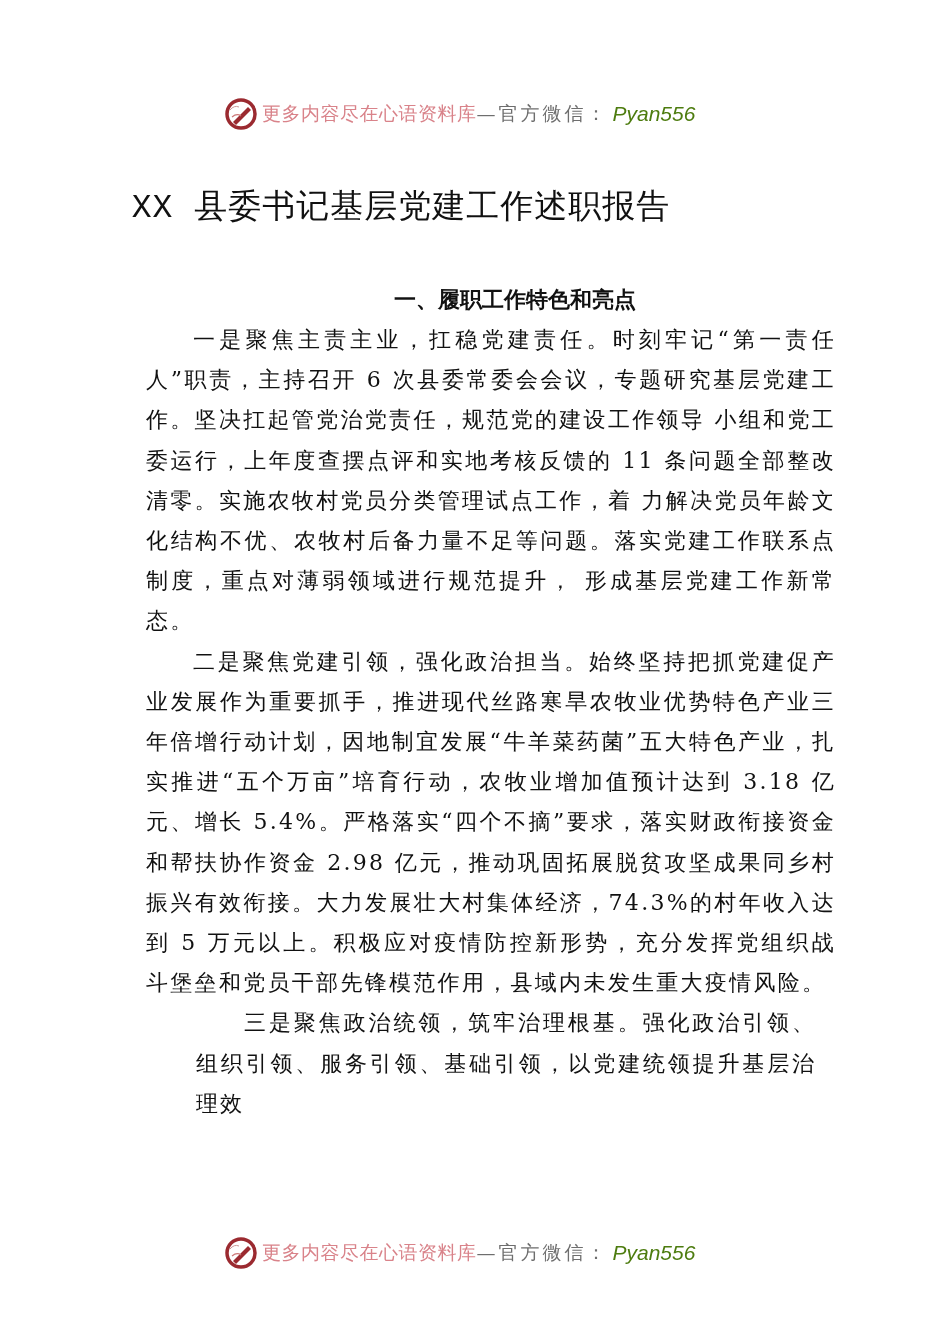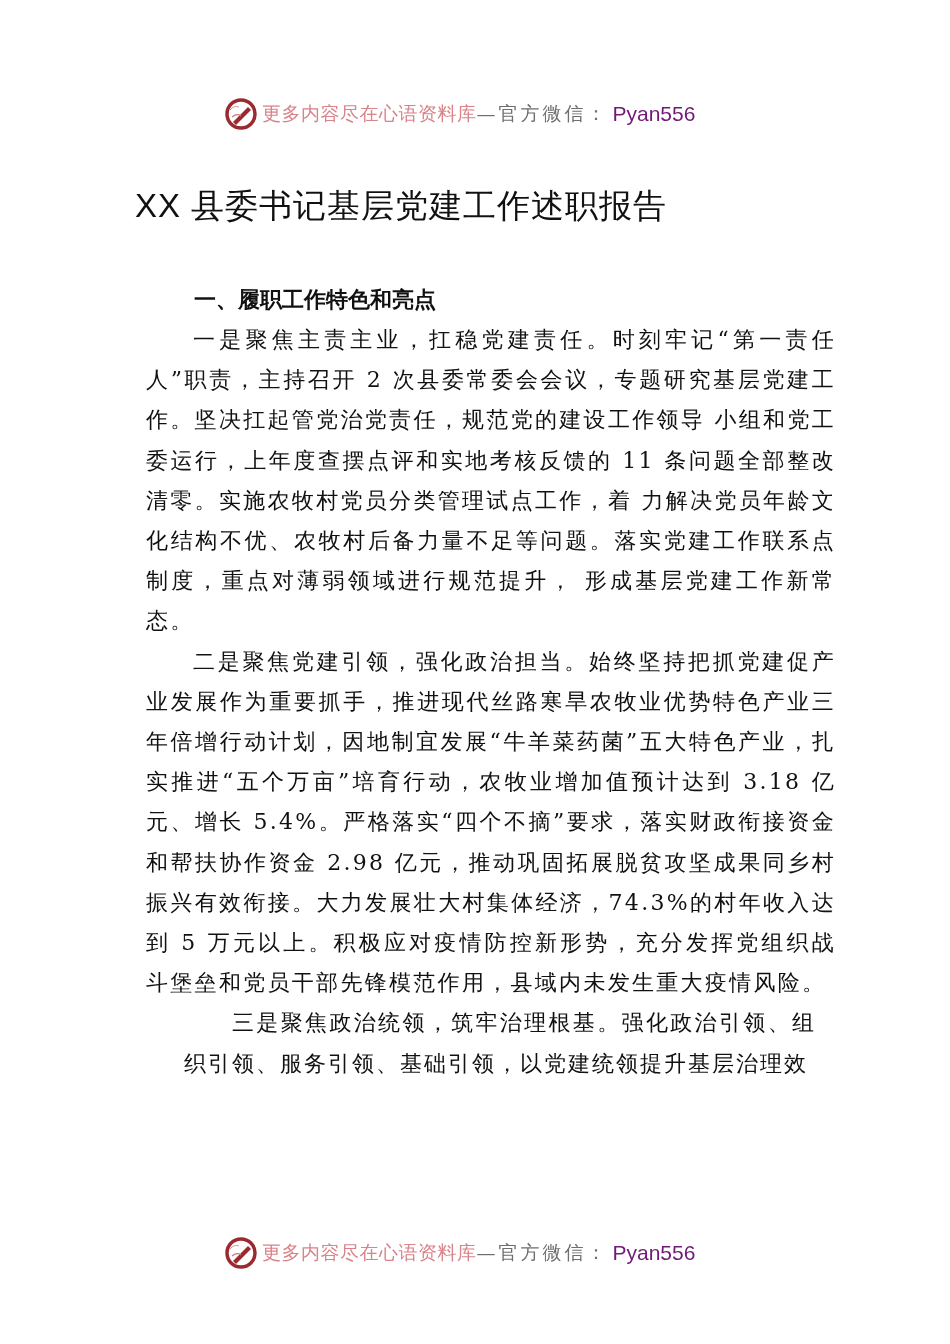--- a/index.html
+++ b/index.html
@@ -37,59 +37,61 @@
       font-size: 19px;
       letter-spacing: 0.5px;
     }
     .wm-gray {
       color: #6e6e6e;
       font-family: "DejaVu Serif", serif;
       font-size: 19px;
       letter-spacing: 3px;
     }
     .wm-id {
-      color: #701a75;
+      color: #4d7c0f;
       font-family: "Liberation Sans", sans-serif;
       font-size: 21px;
       margin-left: 4px;
+      font-style: italic;
     }
     .title {
       position: absolute;
       top: 184px;
       left: 0;
       width: 802px;
       text-align: center;
       font-size: 33px;
-      font-family: Liberation Sans, sans-serif;
+      font-family: Liberation Mono, monospace;
       letter-spacing: 1px;
     }
     .content {
       position: absolute;
       top: 280px;
       left: 146px;
       width: 690px;
     }
     .section-heading {
       font-family: "DejaVu Sans", sans-serif;
       font-weight: bold;
       font-size: 22px;
       line-height: 40px;
       height: 40px;
       padding-left: 48px;
+      text-align: center;
     }
     .para {
       margin: 0;
       font-size: 22px;
       line-height: 40.2px;
       letter-spacing: 2.3px;
       text-align: justify;
       text-indent: 47px;
     }
     .para.p3 {
-      margin-left: 38px;
+      margin-left: 50px;
       margin-right: 20px;
       letter-spacing: 2px;
       text-indent: 48px;
     }
   </style>
 </head>
 <body>
 
 <div class="watermark top">
   <svg class="wm-logo" viewBox="0 0 34 34">
@@ -101,21 +103,21 @@
   <span class="wm-red">更多内容尽在心语资料库</span>
   <span class="wm-gray">—</span>
   <span class="wm-gray">官方微信：</span>
   <span class="wm-id">Pyan556</span>
 </div>
 
 <div class="title">XX 县委书记基层党建工作述职报告</div>
 
 <div class="content">
   <div class="section-heading">一、履职工作特色和亮点</div>
-  <p class="para p1">一是聚焦主责主业，扛稳党建责任。时刻牢记“第一责任人”职责，主持召开 2 次县委常委会会议，专题研究基层党建工作。坚决扛起管党治党责任，规范党的建设工作领导 小组和党工委运行，上年度查摆点评和实地考核反馈的 11 条问题全部整改清零。实施农牧村党员分类管理试点工作，着 力解决党员年龄文化结构不优、农牧村后备力量不足等问题。落实党建工作联系点制度，重点对薄弱领域进行规范提升， 形成基层党建工作新常态。</p>
+  <p class="para p1">一是聚焦主责主业，扛稳党建责任。时刻牢记“第一责任人”职责，主持召开 6 次县委常委会会议，专题研究基层党建工作。坚决扛起管党治党责任，规范党的建设工作领导 小组和党工委运行，上年度查摆点评和实地考核反馈的 11 条问题全部整改清零。实施农牧村党员分类管理试点工作，着 力解决党员年龄文化结构不优、农牧村后备力量不足等问题。落实党建工作联系点制度，重点对薄弱领域进行规范提升， 形成基层党建工作新常态。</p>
   <p class="para p2">二是聚焦党建引领，强化政治担当。始终坚持把抓党建促产业发展作为重要抓手，推进现代丝路寒旱农牧业优势特色产业三年倍增行动计划，因地制宜发展“牛羊菜药菌”五大特色产业，扎实推进“五个万亩”培育行动，农牧业增加值预计达到 3.18 亿元、增长 5.4%。严格落实“四个不摘”要求，落实财政衔接资金和帮扶协作资金 2.98 亿元，推动巩固拓展脱贫攻坚成果同乡村振兴有效衔接。大力发展壮大村集体经济，74.3%的村年收入达到 5 万元以上。积极应对疫情防控新形势，充分发挥党组织战斗堡垒和党员干部先锋模范作用，县域内未发生重大疫情风险。</p>
   <p class="para p3">三是聚焦政治统领，筑牢治理根基。强化政治引领、组织引领、服务引领、基础引领，以党建统领提升基层治理效</p>
 </div>
 
 <div class="watermark bottom">
   <svg class="wm-logo" viewBox="0 0 34 34">
     <circle cx="17" cy="17" r="14" fill="none" stroke="#9b2a30" stroke-width="3.5"></circle>
     <path d="M9 25 L24 10 L27 13 L12 28 Z" fill="#9b2a30"></path>
     <path d="M8 20 Q13 16 17 19" fill="none" stroke="#c77" stroke-width="1.2"></path>
     <path d="M6 13 Q10 8 15 10" fill="none" stroke="#c99" stroke-width="1"></path>

